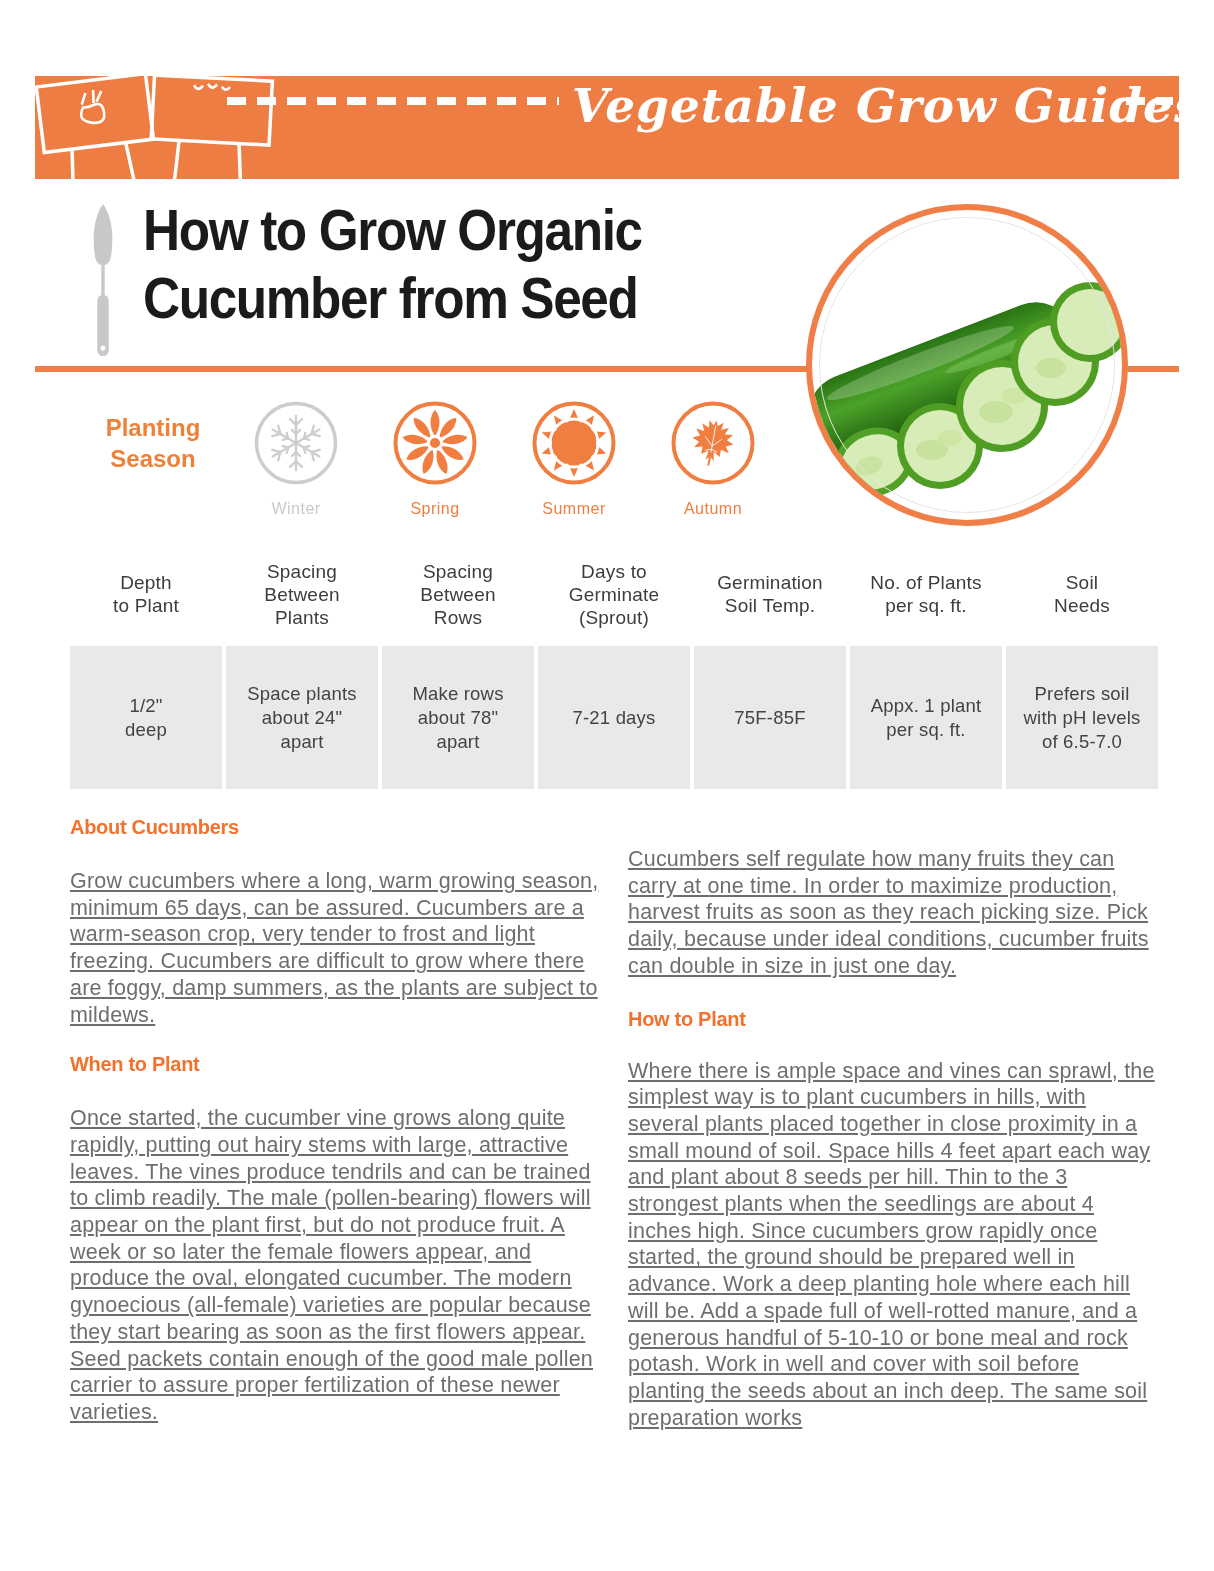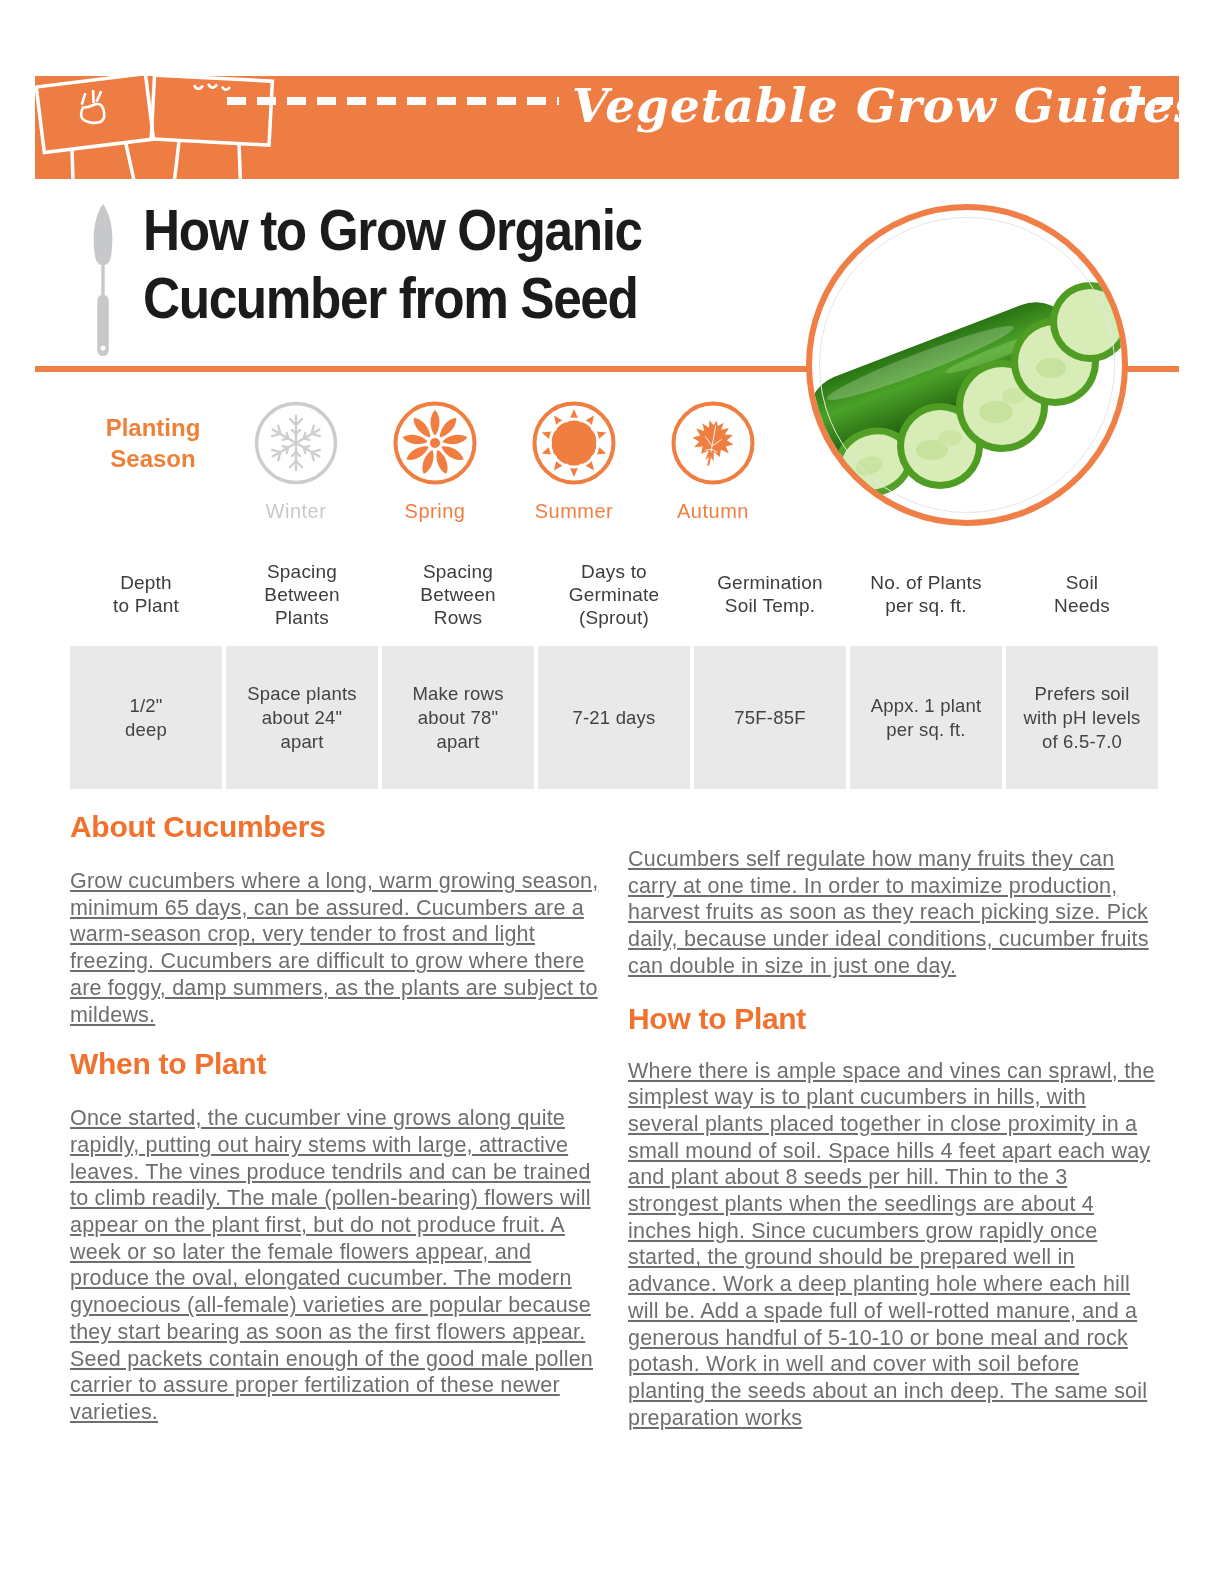--- a/index.html
+++ b/index.html
@@ -27,39 +27,39 @@
   .divider{position:absolute;left:35px;top:366px;width:1144px;height:6px;background:#ef7f47;}
   .photo-circle{position:absolute;left:806px;top:204px;width:310px;height:310px;
         border:6px solid #ef7f47;border-radius:50%;background:#fff;z-index:2;overflow:hidden;}
   .photo-circle::after{content:"";position:absolute;left:7px;top:7px;right:7px;bottom:7px;
         border:1px solid #e4e6e3;border-radius:50%;}
 
   
   .season-label{position:absolute;left:78px;top:412px;width:150px;margin:0;text-align:center;
         color:#ef8038;font-size:24px;line-height:31px;font-weight:bold;white-space:pre-line;}
   .season{position:absolute;top:401px;width:112px;text-align:center;}
-  .season .nm{display:block;margin-top:11px;font-size:20px;letter-spacing:.5px;}
+  .season .nm{display:block;margin-top:11px;font-size:16px;letter-spacing:.5px;}
   .season.on .nm{color:#ef7e40;}
   .season.off .nm{color:#c8c9cb;}
   .s-winter{left:240px;} .s-spring{left:379px;} .s-summer{left:518px;} .s-autumn{left:657px;}
 
   
   .thead{position:absolute;left:70px;top:552px;width:1088px;height:84px;display:flex;gap:4px;}
   .thead .hc{flex:1;display:flex;align-items:center;justify-content:center;text-align:center;
         color:#3d3d3c;font-size:19px;line-height:23px;white-space:pre-line;letter-spacing:.2px;}
   .tbody{position:absolute;left:70px;top:646px;width:1088px;height:143px;display:flex;gap:4px;}
   .tbody .vc{flex:1;background:#e9e9e9;display:flex;align-items:center;justify-content:center;
         text-align:center;color:#434342;font-size:18.5px;line-height:24px;white-space:pre-line;
         letter-spacing:.2px;}
 
   
   .col{position:absolute;width:533px;}
   .col-left{left:70px;top:812px;height:684px;overflow:hidden;}
   .col-right{left:628px;top:846px;height:700px;overflow:hidden;}
-  .sec-h{margin:0 0 26px 0;color:#f1722e;font-size:30px;line-height:30px;font-weight:bold;
+  .sec-h{margin:0 0 26px 0;color:#f1722e;font-size:20px;line-height:30px;font-weight:bold;
         letter-spacing:-.3px;}
   .sec-h.mt{margin-top:21px;}
   .col p{margin:0 0 21px 0;color:#6d6e71;font-size:21.5px;line-height:26.7px;
         letter-spacing:.2px;text-decoration:underline;}
   .col-right p.first{margin-bottom:24px;}
   .col-right .sec-h{margin-bottom:24px;}
 </style>
 </head>
 <body>
 

